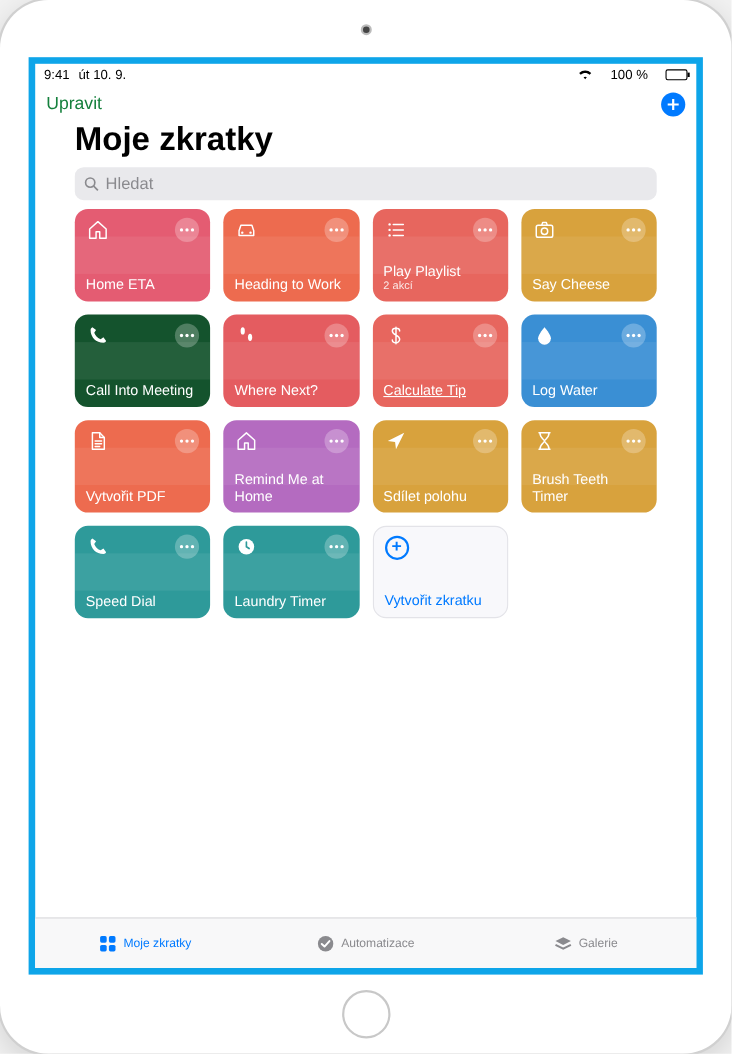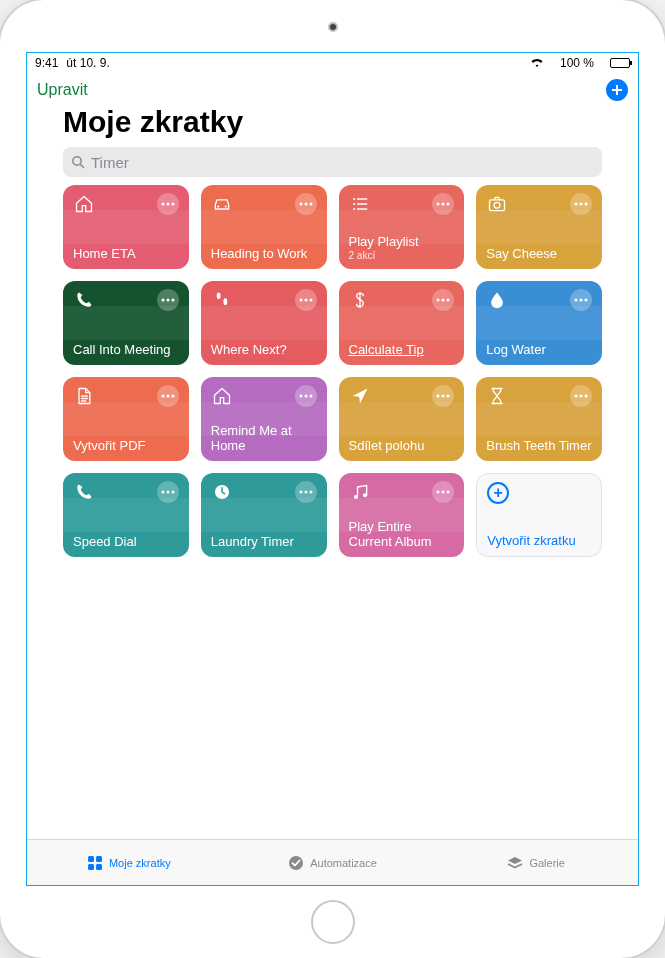--- a/index.html
+++ b/index.html
@@ -41,21 +41,21 @@
     border: 2px solid #c8c8c8;
     background: #fff;
   }
   .screen {
     position: absolute;
     top: 52px;
     left: 26px;
     right: 26px;
     bottom: 72px;
     background: #fff;
-    border: 1px solid #0ea5e9;
+    border: 6px solid #0ea5e9;
     display: flex;
     flex-direction: column;
   }
   
   .status {
     height: 20px;
     font-size: 12px;
     display: flex;
     align-items: center;
     padding: 0 8px;
@@ -198,21 +198,21 @@
     <div class="title">Moje zkratky</div>
 
     <div class="searchwrap">
       <div class="search">
         <span>
           <svg width="14" height="14" viewBox="0 0 14 14">
               <circle cx="6" cy="6" r="4.2" fill="none" stroke="#8a8a8e" stroke-width="1.5"></circle>
               <line x1="9.2" y1="9.2" x2="13" y2="13" stroke="#8a8a8e" stroke-width="1.5"></line>
             </svg>
         </span>
-        <span>Timer</span>
+        <span>Hledat</span>
       </div>
     </div>
 
     <div class="grid" id="grid">
         <div class="card stripe" style="background: rgb(228, 92, 114);">
     <div class="topline">
       <span class="icon">
               <svg width="20" height="20" viewBox="0 0 24 24">
                 <path d="M3 11 L12 3 L21 11 V21 H14 V14 H10 V21 H3 Z" fill="none" stroke="#fff" stroke-width="1.6" stroke-linecap="round" stroke-linejoin="round"></path>
               </svg>
@@ -495,42 +495,20 @@
       <span class="more">
         <svg width="14" height="4" viewBox="0 0 14 4">
                 <circle cx="2" cy="2" r="1.5" fill="#fff"></circle>
                 <circle cx="7" cy="2" r="1.5" fill="#fff"></circle>
                 <circle cx="12" cy="2" r="1.5" fill="#fff"></circle>
               </svg>
       </span>
     </div>
     <div>
       <div class="name">Laundry Timer</div>
-
-    </div>
-        </div>
-        <div class="card stripe" style="background: rgb(214, 107, 163);">
-    <div class="topline">
-      <span class="icon">
-              <svg width="20" height="20" viewBox="0 0 24 24">
-                <path d="M9 18 V6 L20 4 V16" fill="none" stroke="#fff" stroke-width="1.6" stroke-linecap="round" stroke-linejoin="round"></path>
-                <circle cx="7" cy="18" r="2.4" fill="#fff"></circle>
-                <circle cx="18" cy="16" r="2.4" fill="#fff"></circle>
-              </svg>
-            </span>
-      <span class="more">
-        <svg width="14" height="4" viewBox="0 0 14 4">
-                <circle cx="2" cy="2" r="1.5" fill="#fff"></circle>
-                <circle cx="7" cy="2" r="1.5" fill="#fff"></circle>
-                <circle cx="12" cy="2" r="1.5" fill="#fff"></circle>
-              </svg>
-      </span>
-    </div>
-    <div>
-      <div class="name">Play Entire Current Album</div>
 
     </div>
         </div>
         <div class="create-card">
   <span class="plus">+</span>
   <span class="label">Vytvořit zkratku</span>
         </div>
       </div>
 
     <div class="tabbar" id="tabbar">

